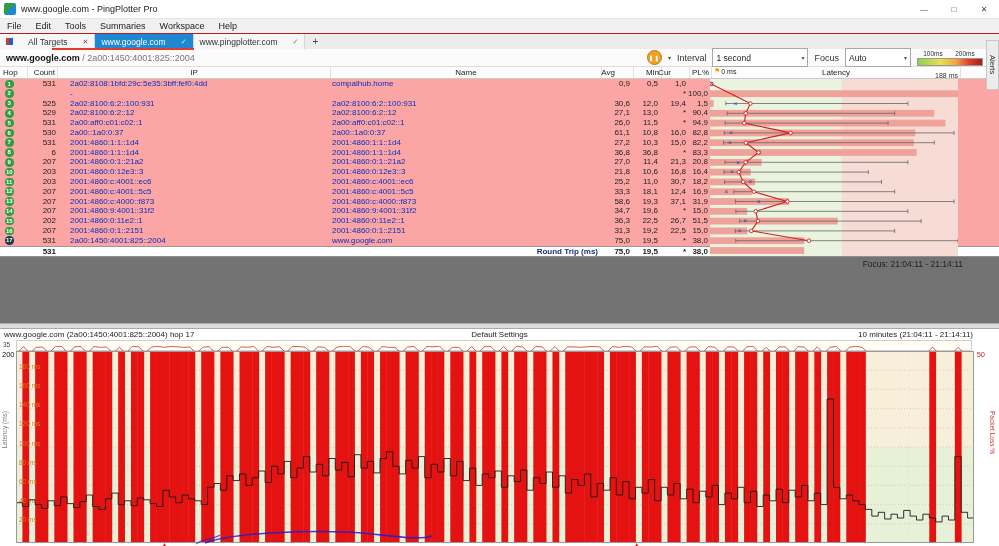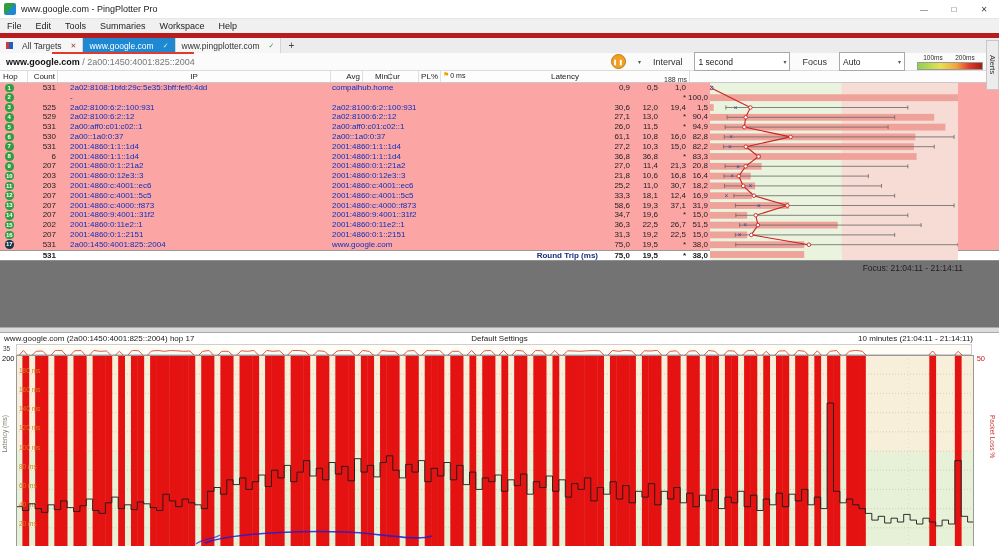--- a/index.html
+++ b/index.html
@@ -4,56 +4,56 @@
 <style>
   html,body{margin:0;padding:0;}
   body{width:999px;height:546px;overflow:hidden;position:relative;background:#fff;
        font-family:"Liberation Sans",sans-serif;color:#222;}
   
   .titlebar{height:18px;background:#fff;border-bottom:1px solid #e6e6e6;display:flex;align-items:center;font-size:9px;}
   .app-icon{width:12px;height:12px;margin:0 5px 0 4px;border-radius:2px;background:linear-gradient(135deg,#2f9e41 45%,#1e88d2 55%);position:relative;}
   .win-btns{margin-left:auto;display:flex;height:18px;}
   .win-btn{width:30px;display:flex;align-items:center;justify-content:center;font-size:8px;color:#444;}
   
-  .menubar{height:14px;background:#f0f0f0;border-bottom:5px solid #b91c1c;display:flex;align-items:center;font-size:9px;}
+  .menubar{height:14px;background:#f0f0f0;border-bottom:1px solid #b91c1c;display:flex;align-items:center;font-size:9px;}
   .menu-item{padding:0 7px;}
   
   .tabbar{height:15px;background:#ececec;display:flex;align-items:stretch;font-size:8.5px;position:relative;}
-  .tab{display:flex;align-items:center;gap:9px;padding:0 6px;background:#f6f6f6;border-right:1px solid #d4d4d4;color:#333;}
+  .tab{display:flex;align-items:center;gap:15px;padding:0 6px;background:#f6f6f6;border-right:1px solid #d4d4d4;color:#333;}
   .tab.active{background:#1e88d2;color:#fff;}
   .tab-ico{width:7px;height:7px;background:linear-gradient(90deg,#d23b2e 50%,#1e60c8 50%);display:inline-block;}
   .tab-x{color:#9a3b3b;font-size:7px;}
   .tab-check{color:#3f9e4d;font-size:7px;}
   .tab.active .tab-check{color:#c9f3cf;}
   .newtab{padding:0 7px;display:flex;align-items:center;font-size:10px;color:#444;}
   .alert-underline{position:absolute;left:52px;bottom:-1px;width:142px;height:2px;background:#e23b2e;z-index:5;}
   
   .toolbar{height:17px;background:#fbfbfb;border-bottom:1px solid #dcdcdc;display:flex;align-items:center;font-size:9px;position:relative;}
   .target-title{margin-left:6px;white-space:nowrap;}
   .target-host{font-weight:bold;color:#111;}
   .target-ip{color:#777;}
-  .toolbar-right{margin-left:auto;display:flex;align-items:center;gap:12px;margin-right:16px;}
+  .toolbar-right{margin-left:auto;display:flex;align-items:center;gap:6px;margin-right:16px;}
   .pause-btn{width:13px;height:13px;border-radius:50%;background:#f2a024;border:1px solid #c07c12;color:#fff;
              font-size:5.5px;display:flex;align-items:center;justify-content:center;letter-spacing:1px;}
   .dd-arrow{font-size:6px;color:#555;}
   .ctl-label{color:#333;}
   .dd{height:13px;background:#fff;border:1px solid #a8a8a8;display:flex;align-items:center;font-size:8.5px;padding:2px 3px;}
   .dd.interval{width:88px;}  .dd.focus{width:58px;}
   .dd .arr{margin-left:auto;font-size:6px;color:#555;padding-left:4px;}
   .scale-legend{display:flex;flex-direction:column;gap:1px;}
   .scale-labels{display:flex;justify-content:space-around;width:64px;font-size:6.5px;color:#333;}
   .scale-bar{width:64px;height:6px;background:linear-gradient(90deg,#8fd14f,#e8e052 35%,#f2a33c 60%,#e23b2e 80%,#a51d12);border:1px solid #999;}
   
   .theader{height:11px;display:flex;align-items:center;font-size:8px;background:#fdfdfd;border-bottom:1px solid #c9c9c9;}
   .theader > div{border-right:1px solid #e0e0e0;height:100%;display:flex;align-items:center;}
   .col-hop{width:28px;padding-left:3px;box-sizing:border-box;}
   .col-count{width:30px;justify-content:flex-end;padding-right:2px;box-sizing:border-box;}
   .col-ip{width:272px;justify-content:center;}
   .col-name{width:270px;justify-content:center;}
-  .col-avg{width:32px;justify-content:flex-end;padding-right:2px;box-sizing:border-box;text-align:right;}
+  .col-avg{width:32px;justify-content:flex-end;padding-right:18px;box-sizing:border-box;text-align:right;}
   .col-min{width:28px;justify-content:flex-end;padding-right:2px;box-sizing:border-box;}
   .col-cur{width:28px;justify-content:flex-end;padding-right:18px;box-sizing:border-box;}
   .col-pl{width:22px;justify-content:flex-end;padding-right:2px;box-sizing:border-box;}
   .col-lat{width:248px;position:relative;justify-content:center;}
   .lat-zero{position:absolute;left:2px;top:0;display:flex;align-items:center;gap:1px;}
   .flag{color:#e8a000;font-size:7px;}
   .lat-max{position:absolute;right:2px;bottom:-1px;font-size:7px;color:#333;}
   .tbodywrap{position:relative;height:177px;background:#fca5a5;}
   .trow{display:flex;height:9.8px;line-height:9.8px;font-size:8px;overflow:hidden;}
   .trow .cell{overflow:hidden;white-space:nowrap;}
@@ -159,20 +159,21 @@
         </div>
         <div class="scale-bar"></div>
       </div>
     </div>
   </div>
 
   <div class="theader">
     <div class="col-hop">Hop</div>
     <div class="col-count">Count</div>
     <div class="col-ip">IP</div>
+    <div class="col-name">Name</div>
     <div class="col-avg">Avg</div>
     <div class="col-min">Min</div>
     <div class="col-cur">Cur</div>
     <div class="col-pl">PL%</div>
     <div class="col-lat">
       <span class="lat-zero">
           <span class="flag">⚑</span>
           <span style="font-size:7px;">0 ms</span>
         </span>
       <span>Latency</span>

